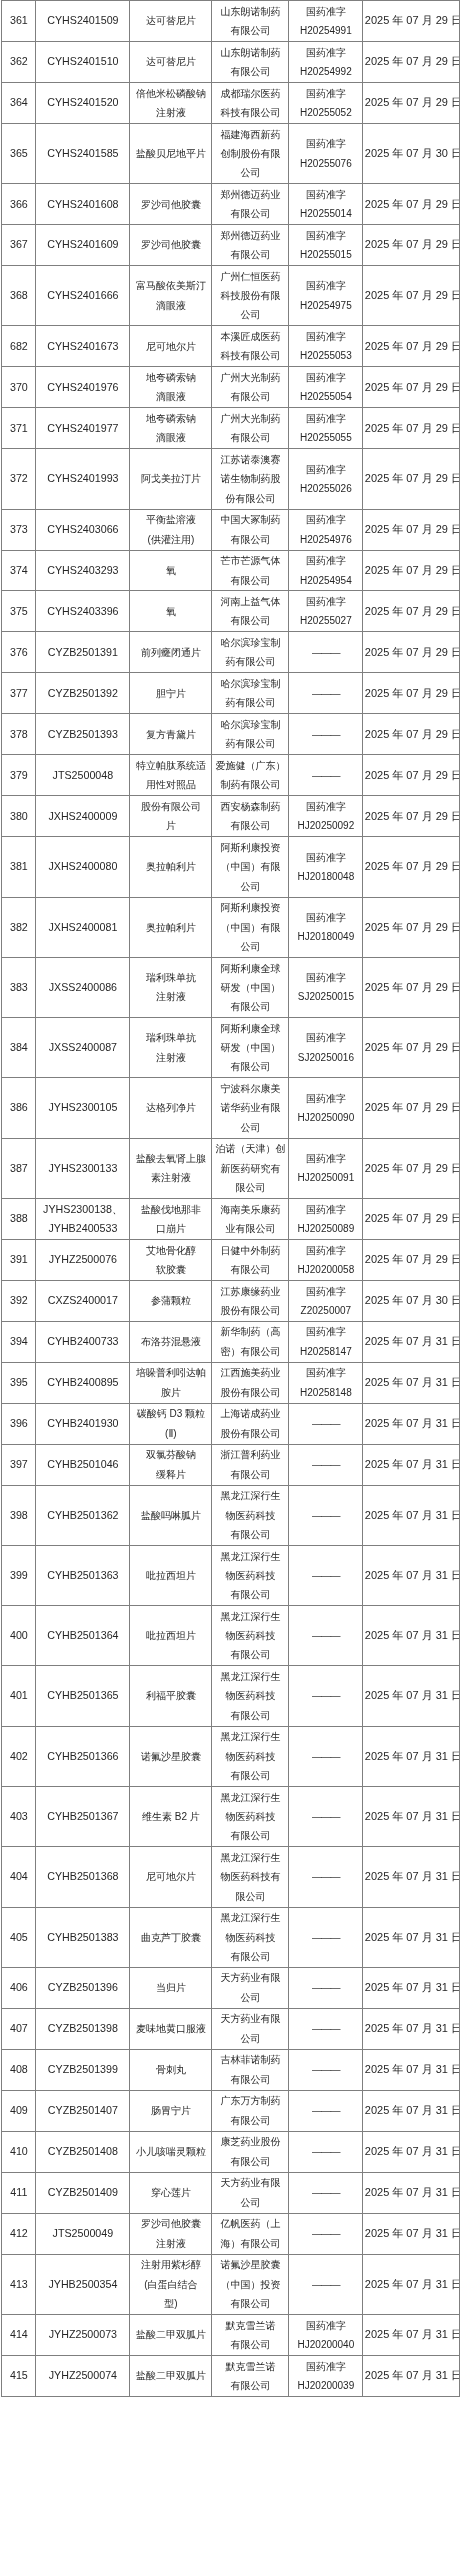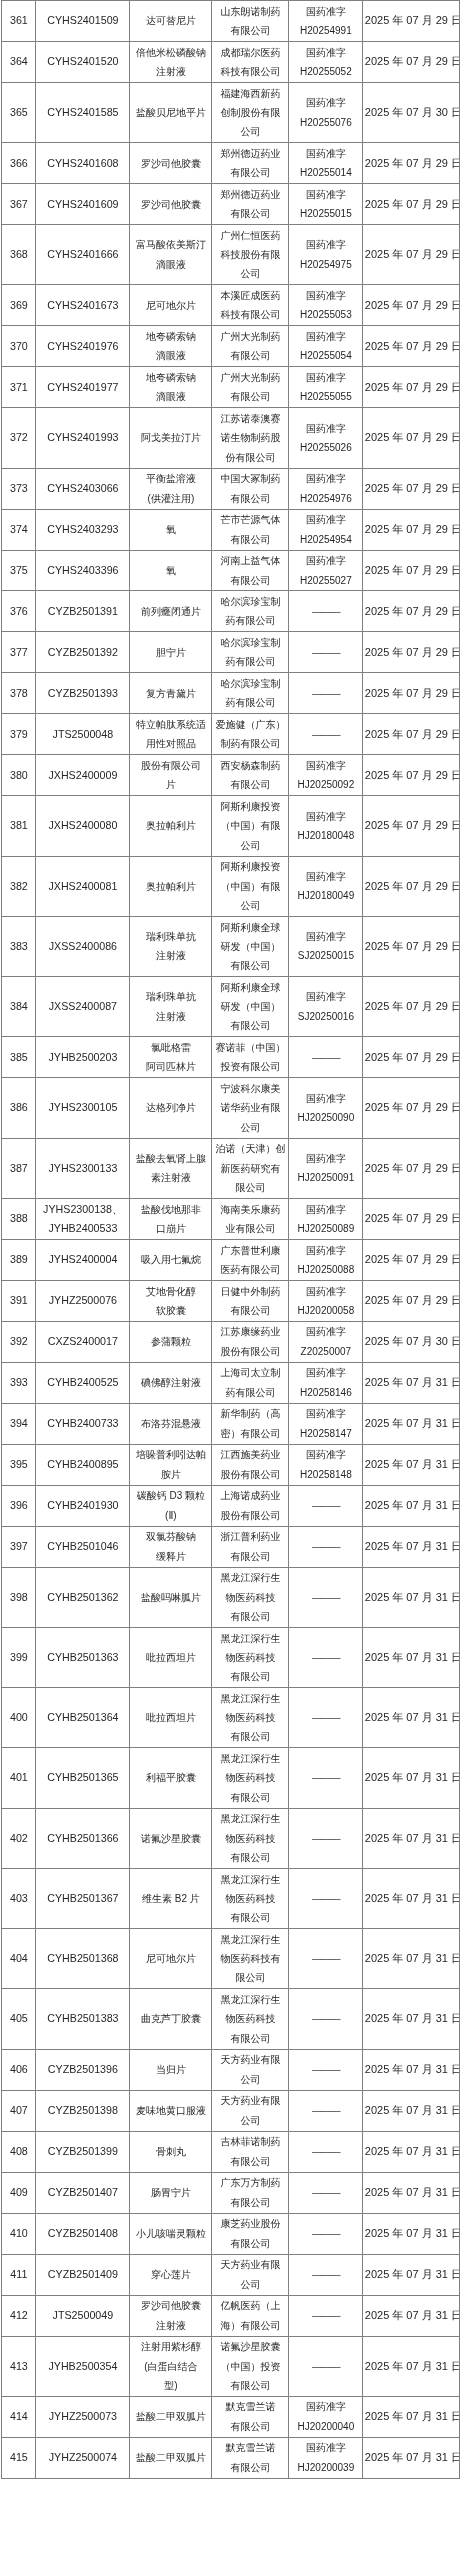--- a/index.html
+++ b/index.html
@@ -81,20 +81,38 @@
             <div class="line" data-name="company-name-line">山东朗诺制药</div>
             <div class="line" data-name="company-name-line">有限公司</div>
           </td>
           <td data-name="approval-number">
             <div class="line" data-name="approval-number-line">国药准字</div>
             <div class="line" data-name="approval-number-line">H20254991</div>
           </td>
           <td data-name="approval-date">2025 年 07 月 29 日</td>
         </tr>
         <tr data-name="table-row">
+          <td data-name="row-number">362</td>
+          <td data-name="acceptance-number">
+            <div class="line" data-name="acceptance-number-line">CYHS2401510</div>
+          </td>
+          <td data-name="drug-name">
+            <div class="line" data-name="drug-name-line">达可替尼片</div>
+          </td>
+          <td data-name="company-name">
+            <div class="line" data-name="company-name-line">山东朗诺制药</div>
+            <div class="line" data-name="company-name-line">有限公司</div>
+          </td>
+          <td data-name="approval-number">
+            <div class="line" data-name="approval-number-line">国药准字</div>
+            <div class="line" data-name="approval-number-line">H20254992</div>
+          </td>
+          <td data-name="approval-date">2025 年 07 月 29 日</td>
+        </tr>
+        <tr data-name="table-row">
           <td data-name="row-number">364</td>
           <td data-name="acceptance-number">
             <div class="line" data-name="acceptance-number-line">CYHS2401520</div>
           </td>
           <td data-name="drug-name">
             <div class="line" data-name="drug-name-line">倍他米松磷酸钠</div>
             <div class="line" data-name="drug-name-line">注射液</div>
           </td>
           <td data-name="company-name">
             <div class="line" data-name="company-name-line">成都瑞尔医药</div>
@@ -175,21 +193,21 @@
             <div class="line" data-name="company-name-line">科技股份有限</div>
             <div class="line" data-name="company-name-line">公司</div>
           </td>
           <td data-name="approval-number">
             <div class="line" data-name="approval-number-line">国药准字</div>
             <div class="line" data-name="approval-number-line">H20254975</div>
           </td>
           <td data-name="approval-date">2025 年 07 月 29 日</td>
         </tr>
         <tr data-name="table-row">
-          <td data-name="row-number">369</td>
+          <td data-name="row-number">682</td>
           <td data-name="acceptance-number">
             <div class="line" data-name="acceptance-number-line">CYHS2401673</div>
           </td>
           <td data-name="drug-name">
             <div class="line" data-name="drug-name-line">尼可地尔片</div>
           </td>
           <td data-name="company-name">
             <div class="line" data-name="company-name-line">本溪匠成医药</div>
             <div class="line" data-name="company-name-line">科技有限公司</div>
           </td>
@@ -471,38 +489,20 @@
             <div class="line" data-name="company-name-line">研发（中国）</div>
             <div class="line" data-name="company-name-line">有限公司</div>
           </td>
           <td data-name="approval-number">
             <div class="line" data-name="approval-number-line">国药准字</div>
             <div class="line" data-name="approval-number-line">SJ20250016</div>
           </td>
           <td data-name="approval-date">2025 年 07 月 29 日</td>
         </tr>
         <tr data-name="table-row">
-          <td data-name="row-number">385</td>
-          <td data-name="acceptance-number">
-            <div class="line" data-name="acceptance-number-line">JYHB2500203</div>
-          </td>
-          <td data-name="drug-name">
-            <div class="line" data-name="drug-name-line">氯吡格雷</div>
-            <div class="line" data-name="drug-name-line">阿司匹林片</div>
-          </td>
-          <td data-name="company-name">
-            <div class="line" data-name="company-name-line">赛诺菲（中国）</div>
-            <div class="line" data-name="company-name-line">投资有限公司</div>
-          </td>
-          <td data-name="approval-number" class="dash">
-            <div class="line" data-name="approval-number-line">———</div>
-          </td>
-          <td data-name="approval-date">2025 年 07 月 29 日</td>
-        </tr>
-        <tr data-name="table-row">
           <td data-name="row-number">386</td>
           <td data-name="acceptance-number">
             <div class="line" data-name="acceptance-number-line">JYHS2300105</div>
           </td>
           <td data-name="drug-name">
             <div class="line" data-name="drug-name-line">达格列净片</div>
           </td>
           <td data-name="company-name">
             <div class="line" data-name="company-name-line">宁波科尔康美</div>
             <div class="line" data-name="company-name-line">诺华药业有限</div>
@@ -548,38 +548,20 @@
             <div class="line" data-name="company-name-line">海南美乐康药</div>
             <div class="line" data-name="company-name-line">业有限公司</div>
           </td>
           <td data-name="approval-number">
             <div class="line" data-name="approval-number-line">国药准字</div>
             <div class="line" data-name="approval-number-line">HJ20250089</div>
           </td>
           <td data-name="approval-date">2025 年 07 月 29 日</td>
         </tr>
         <tr data-name="table-row">
-          <td data-name="row-number">389</td>
-          <td data-name="acceptance-number">
-            <div class="line" data-name="acceptance-number-line">JYHS2400004</div>
-          </td>
-          <td data-name="drug-name">
-            <div class="line" data-name="drug-name-line">吸入用七氟烷</div>
-          </td>
-          <td data-name="company-name">
-            <div class="line" data-name="company-name-line">广东普世利康</div>
-            <div class="line" data-name="company-name-line">医药有限公司</div>
-          </td>
-          <td data-name="approval-number">
-            <div class="line" data-name="approval-number-line">国药准字</div>
-            <div class="line" data-name="approval-number-line">HJ20250088</div>
-          </td>
-          <td data-name="approval-date">2025 年 07 月 29 日</td>
-        </tr>
-        <tr data-name="table-row">
           <td data-name="row-number">391</td>
           <td data-name="acceptance-number">
             <div class="line" data-name="acceptance-number-line">JYHZ2500076</div>
           </td>
           <td data-name="drug-name">
             <div class="line" data-name="drug-name-line">艾地骨化醇</div>
             <div class="line" data-name="drug-name-line">软胶囊</div>
           </td>
           <td data-name="company-name">
             <div class="line" data-name="company-name-line">日健中外制药</div>
@@ -601,38 +583,20 @@
           </td>
           <td data-name="company-name">
             <div class="line" data-name="company-name-line">江苏康缘药业</div>
             <div class="line" data-name="company-name-line">股份有限公司</div>
           </td>
           <td data-name="approval-number">
             <div class="line" data-name="approval-number-line">国药准字</div>
             <div class="line" data-name="approval-number-line">Z20250007</div>
           </td>
           <td data-name="approval-date">2025 年 07 月 30 日</td>
-        </tr>
-        <tr data-name="table-row">
-          <td data-name="row-number">393</td>
-          <td data-name="acceptance-number">
-            <div class="line" data-name="acceptance-number-line">CYHB2400525</div>
-          </td>
-          <td data-name="drug-name">
-            <div class="line" data-name="drug-name-line">碘佛醇注射液</div>
-          </td>
-          <td data-name="company-name">
-            <div class="line" data-name="company-name-line">上海司太立制</div>
-            <div class="line" data-name="company-name-line">药有限公司</div>
-          </td>
-          <td data-name="approval-number">
-            <div class="line" data-name="approval-number-line">国药准字</div>
-            <div class="line" data-name="approval-number-line">H20258146</div>
-          </td>
-          <td data-name="approval-date">2025 年 07 月 31 日</td>
         </tr>
         <tr data-name="table-row">
           <td data-name="row-number">394</td>
           <td data-name="acceptance-number">
             <div class="line" data-name="acceptance-number-line">CYHB2400733</div>
           </td>
           <td data-name="drug-name">
             <div class="line" data-name="drug-name-line">布洛芬混悬液</div>
           </td>
           <td data-name="company-name">

